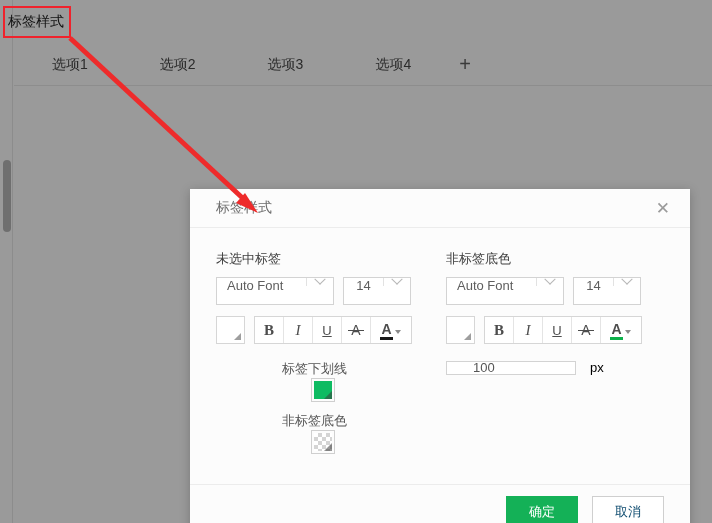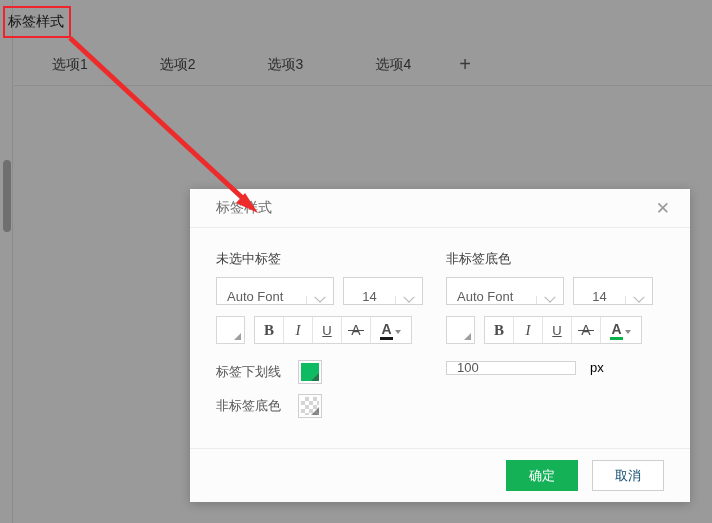--- a/index.html
+++ b/index.html
@@ -165,29 +165,29 @@
   }
 
   
   .row-controls {
     display: flex;
     align-items: center;
     margin-bottom: 11px;
   }
   .combo {
     display: flex;
-    align-items: flex-end;
+    align-items: flex-start;
     height: 28px;
     border: 1px solid #d3d3d3;
     background: #fff;
     box-sizing: border-box;
     cursor: pointer;
   }
   .combo-font { width: 118px; }
-  .combo-size { width: 80px; margin-left: 9px; }
+  .combo-size { width: 68px; margin-left: 9px; }
   .combo-value {
     flex: 1;
     display: flex;
     align-items: center;
     padding-left: 10px;
     font-size: 13px;
     color: #5e5e5e;
     white-space: nowrap;
     overflow: hidden;
   }
@@ -298,20 +298,21 @@
     border-right: 3.5px solid transparent;
     border-top: 4px solid #8a8a8a;
     margin-top: 3px;
   }
 
   
   .swatch-row {
     display: flex;
     align-items: center;
     margin-bottom: 10px;
+    flex-direction: column;
   }
   .swatch-label {
     font-size: 13px;
     color: #555;
     width: 82px;
   }
   .swatch {
     width: 24px;
     height: 24px;
     border: 1px solid #cfcfcf;
@@ -345,21 +346,21 @@
     display: flex;
     align-items: center;
     margin-top: 3px;
   }
   .text-input {
     width: 130px;
     height: 14px;
     border: 1px solid #d3d3d3;
     background: #fff;
     box-sizing: border-box;
-    padding: 0 10px;
+    padding: 0 26px;
     font-size: 13px;
     color: #555;
     font-family: "Liberation Sans", sans-serif;
     outline: none;
   }
   .unit {
     margin-left: 14px;
     font-size: 13px;
     color: #000000;
   }

